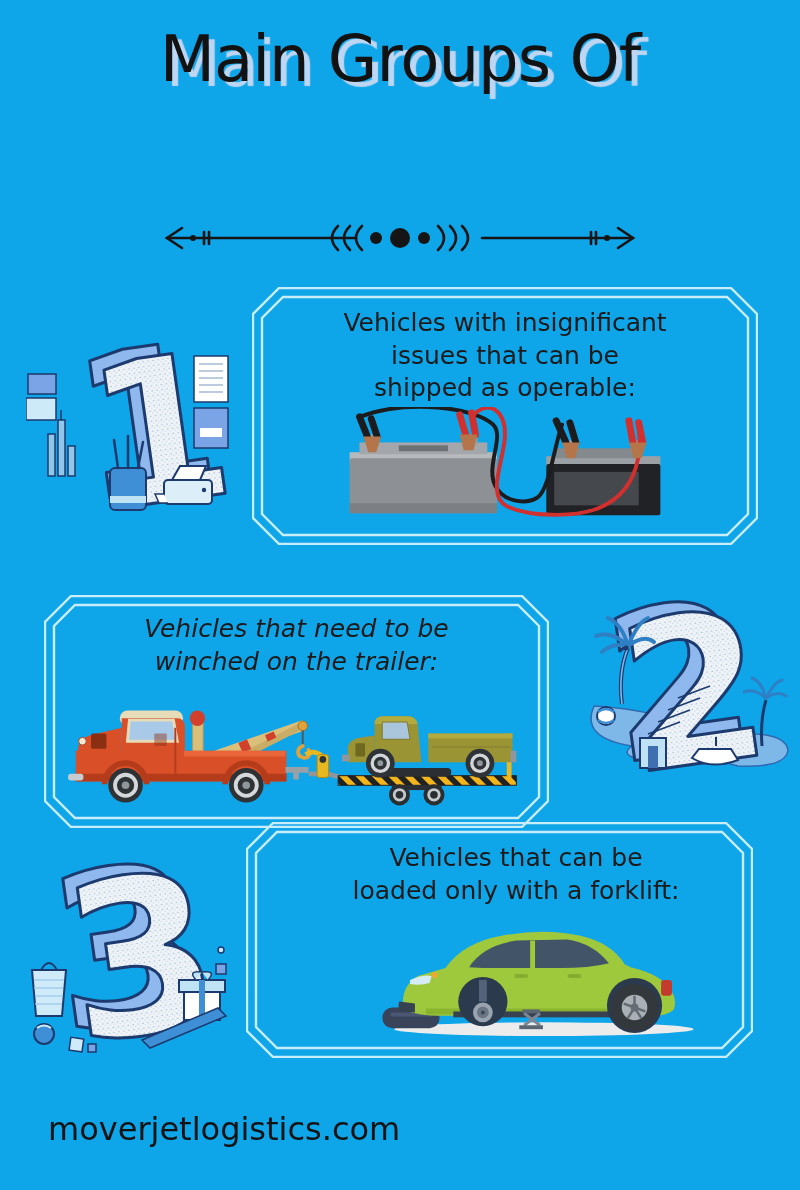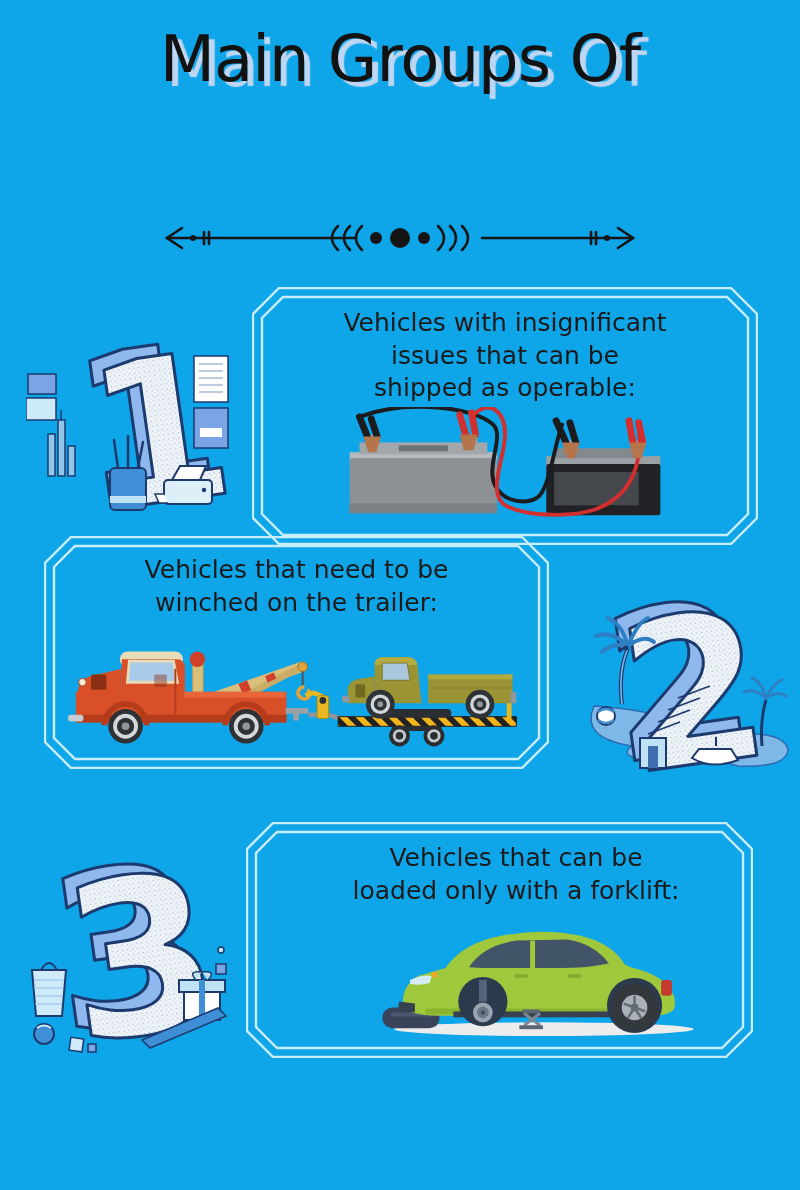--- a/index.html
+++ b/index.html
@@ -157,21 +157,21 @@
               <polygon points="296,36 314,36 309,52 301,52"></polygon>
             </g>
           </g>
         </svg>
       </div>
     </div>
   </section>
 
   <section>
 
-    <div class="nbox" style="left:44px;top:536px;width:505px;height:292px;">
+    <div class="nbox" style="left:44px;top:595px;width:505px;height:292px;font-style:italic;">
       <svg class="frame" width="505" height="233" viewBox="0 0 505 233">
         <g fill="none" stroke="#c9eefb" stroke-width="2.4">
           <polygon points="27,1 478,1 504,27 504,206 478,232 27,232 1,206 1,27"></polygon>
           <polygon points="31,10 474,10 495,31 495,202 474,223 31,223 10,202 10,31"></polygon>
         </g>
       </svg>
       <div class="content" style="padding-top:18px;">
         <div class="heading">Vehicles that need to be
 winched on the trailer:</div>
 
@@ -411,14 +411,15 @@
               <line x1="272" y1="98" x2="261" y2="94"></line>
               <line x1="272" y1="98" x2="279" y2="109"></line>
             </g>
             <circle cx="272" cy="98" r="4" fill="#646b72"></circle>
           </g>
         </svg>
       </div>
     </div>
   </section>
 
+  <div class="footer">moverjetlogistics.com</div>
 
 </div>
 
 </body></html>

